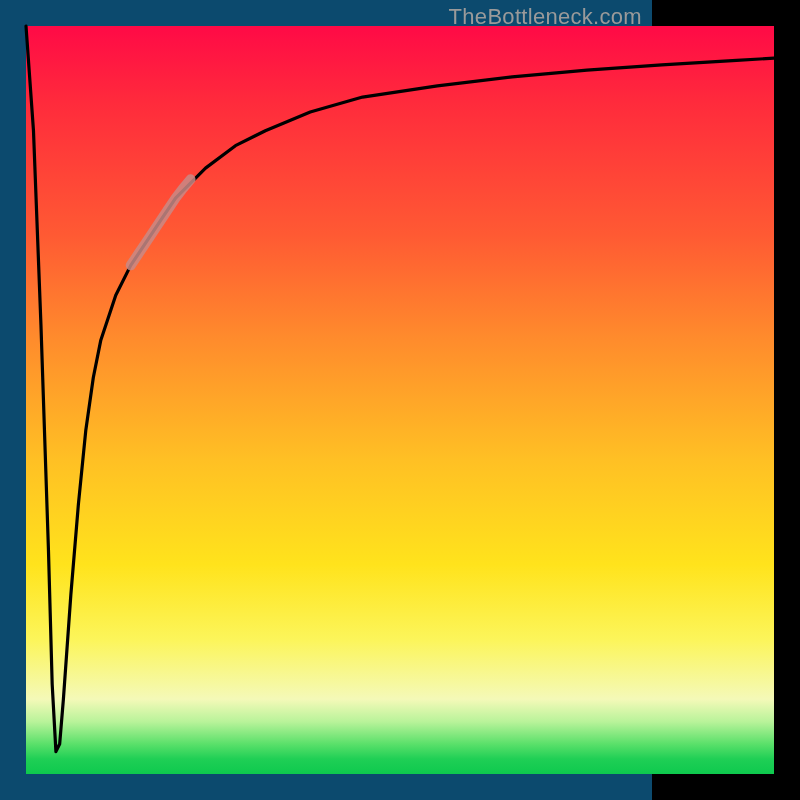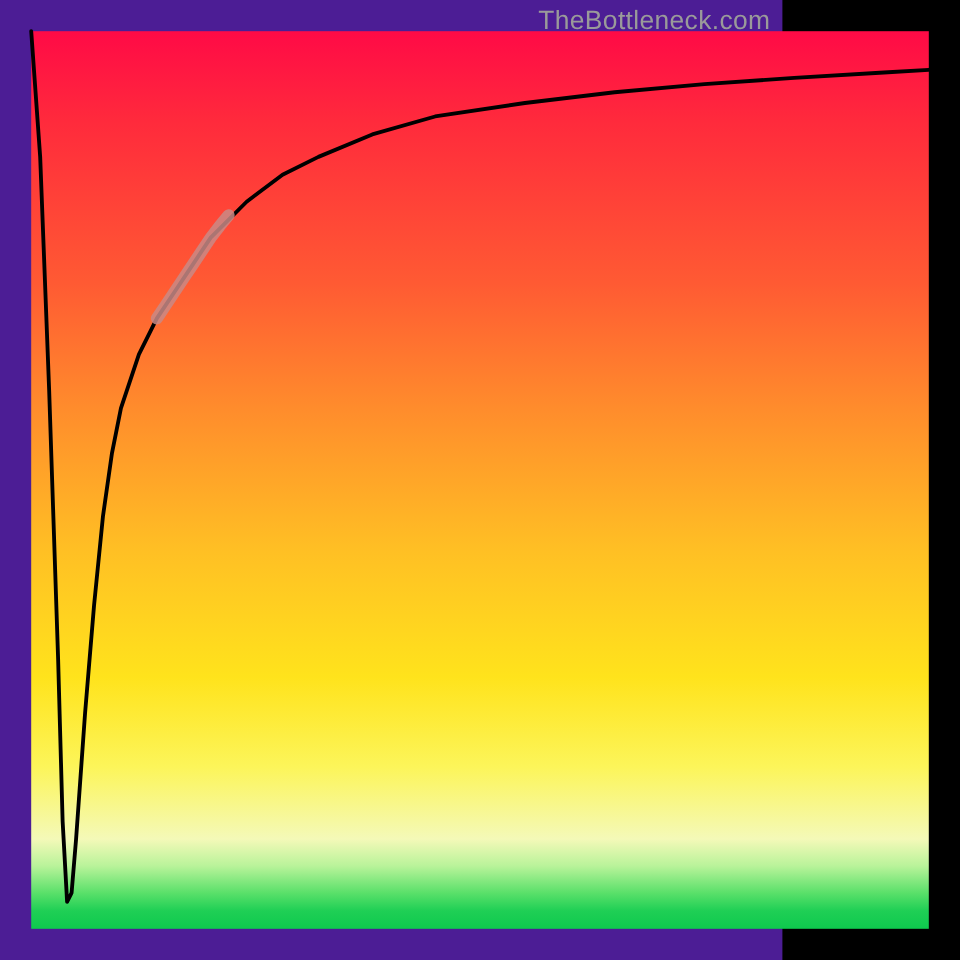--- a/index.html
+++ b/index.html
@@ -10,21 +10,21 @@
     background: #000;
     overflow: hidden;
     font-family: Arial, Helvetica, sans-serif;
   }
   .frame {
     position: absolute;
     left: 0;
     top: 0;
     width: 652px;
     height: 800px;
-    background: #4c1d95;
+    background: #0c4a6e;
   }
   .plot-area {
     position: absolute;
     left: 26px;
     top: 26px;
     width: 748px;
     height: 748px;
     
     background: linear-gradient(
       to bottom,

